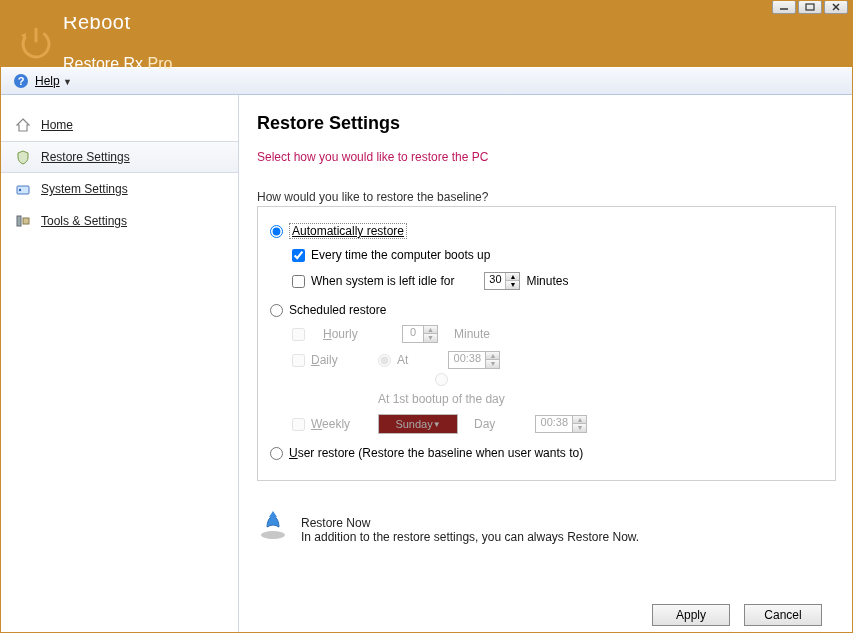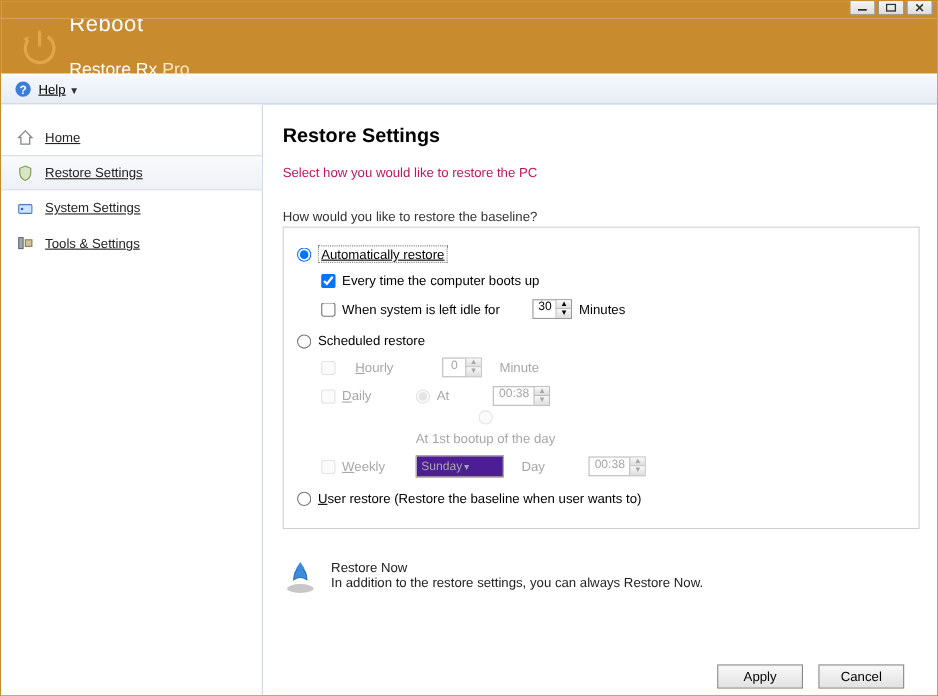--- a/index.html
+++ b/index.html
@@ -46,26 +46,26 @@
 input[type=radio], input[type=checkbox] { width: 13px; height: 13px; }
 input[type=radio]:disabled, input[type=checkbox]:disabled { opacity: 0.6; }
 
 .spinner { display: inline-flex; width: 36px; height: 18px; border: 1px solid #999; background: #fff; align-items: flex-start; margin-left: 24px; }
 .spinner.disabled { color: #a7a7a7; border-color: #bbb; }
 .spinner .val { flex: 1; text-align: center; font-size: 11px; }
 .spinner .arrows { width: 14px; display: flex; flex-direction: column; }
 .spinner .arrows div { height: 8px; font-size: 7px; line-height: 7px; text-align: center; background: linear-gradient(#f8f8f8,#ddd); border-left: 1px solid #bbb; }
 .spinner .arrows div:first-child { border-bottom: 1px solid #bbb; }
 
-.combo { width: 80px; height: 20px; border: 1px solid #bbb; background: #4c1d95; display: inline-flex; align-items: center; justify-content: flex-start; padding: 0 4px; font-size: 11px; }
+.combo { width: 80px; height: 20px; border: 1px solid #bbb; background: #7f1d1d; display: inline-flex; align-items: center; justify-content: center; padding: 0 4px; font-size: 11px; }
 .combo .arrow { font-size: 8px; }
 
 .sched-row { display: flex; align-items: center; gap: 16px; margin: 8px 0; }
 
-.restore-now { display: flex; gap: 12px; align-items: flex-start; margin-top: 28px; }
+.restore-now { display: flex; gap: 12px; align-items: flex-end; margin-top: 28px; }
 .restore-now .txt .title { font-size: 12px; color: #222; }
 .restore-now .txt .sub { font-size: 12px; color: #222; }
 
 .footer-btns { position: absolute; bottom: 6px; right: 30px; display: flex; gap: 14px; }
 .btn { width: 78px; height: 22px; border: 1px solid #888; background: linear-gradient(#f8f8f8,#e2e2e2); display: flex; align-items: center; justify-content: center; cursor: pointer; font-size: 12px; }
 
 label { cursor: default; }
 </style>
 </head>
 <body>

